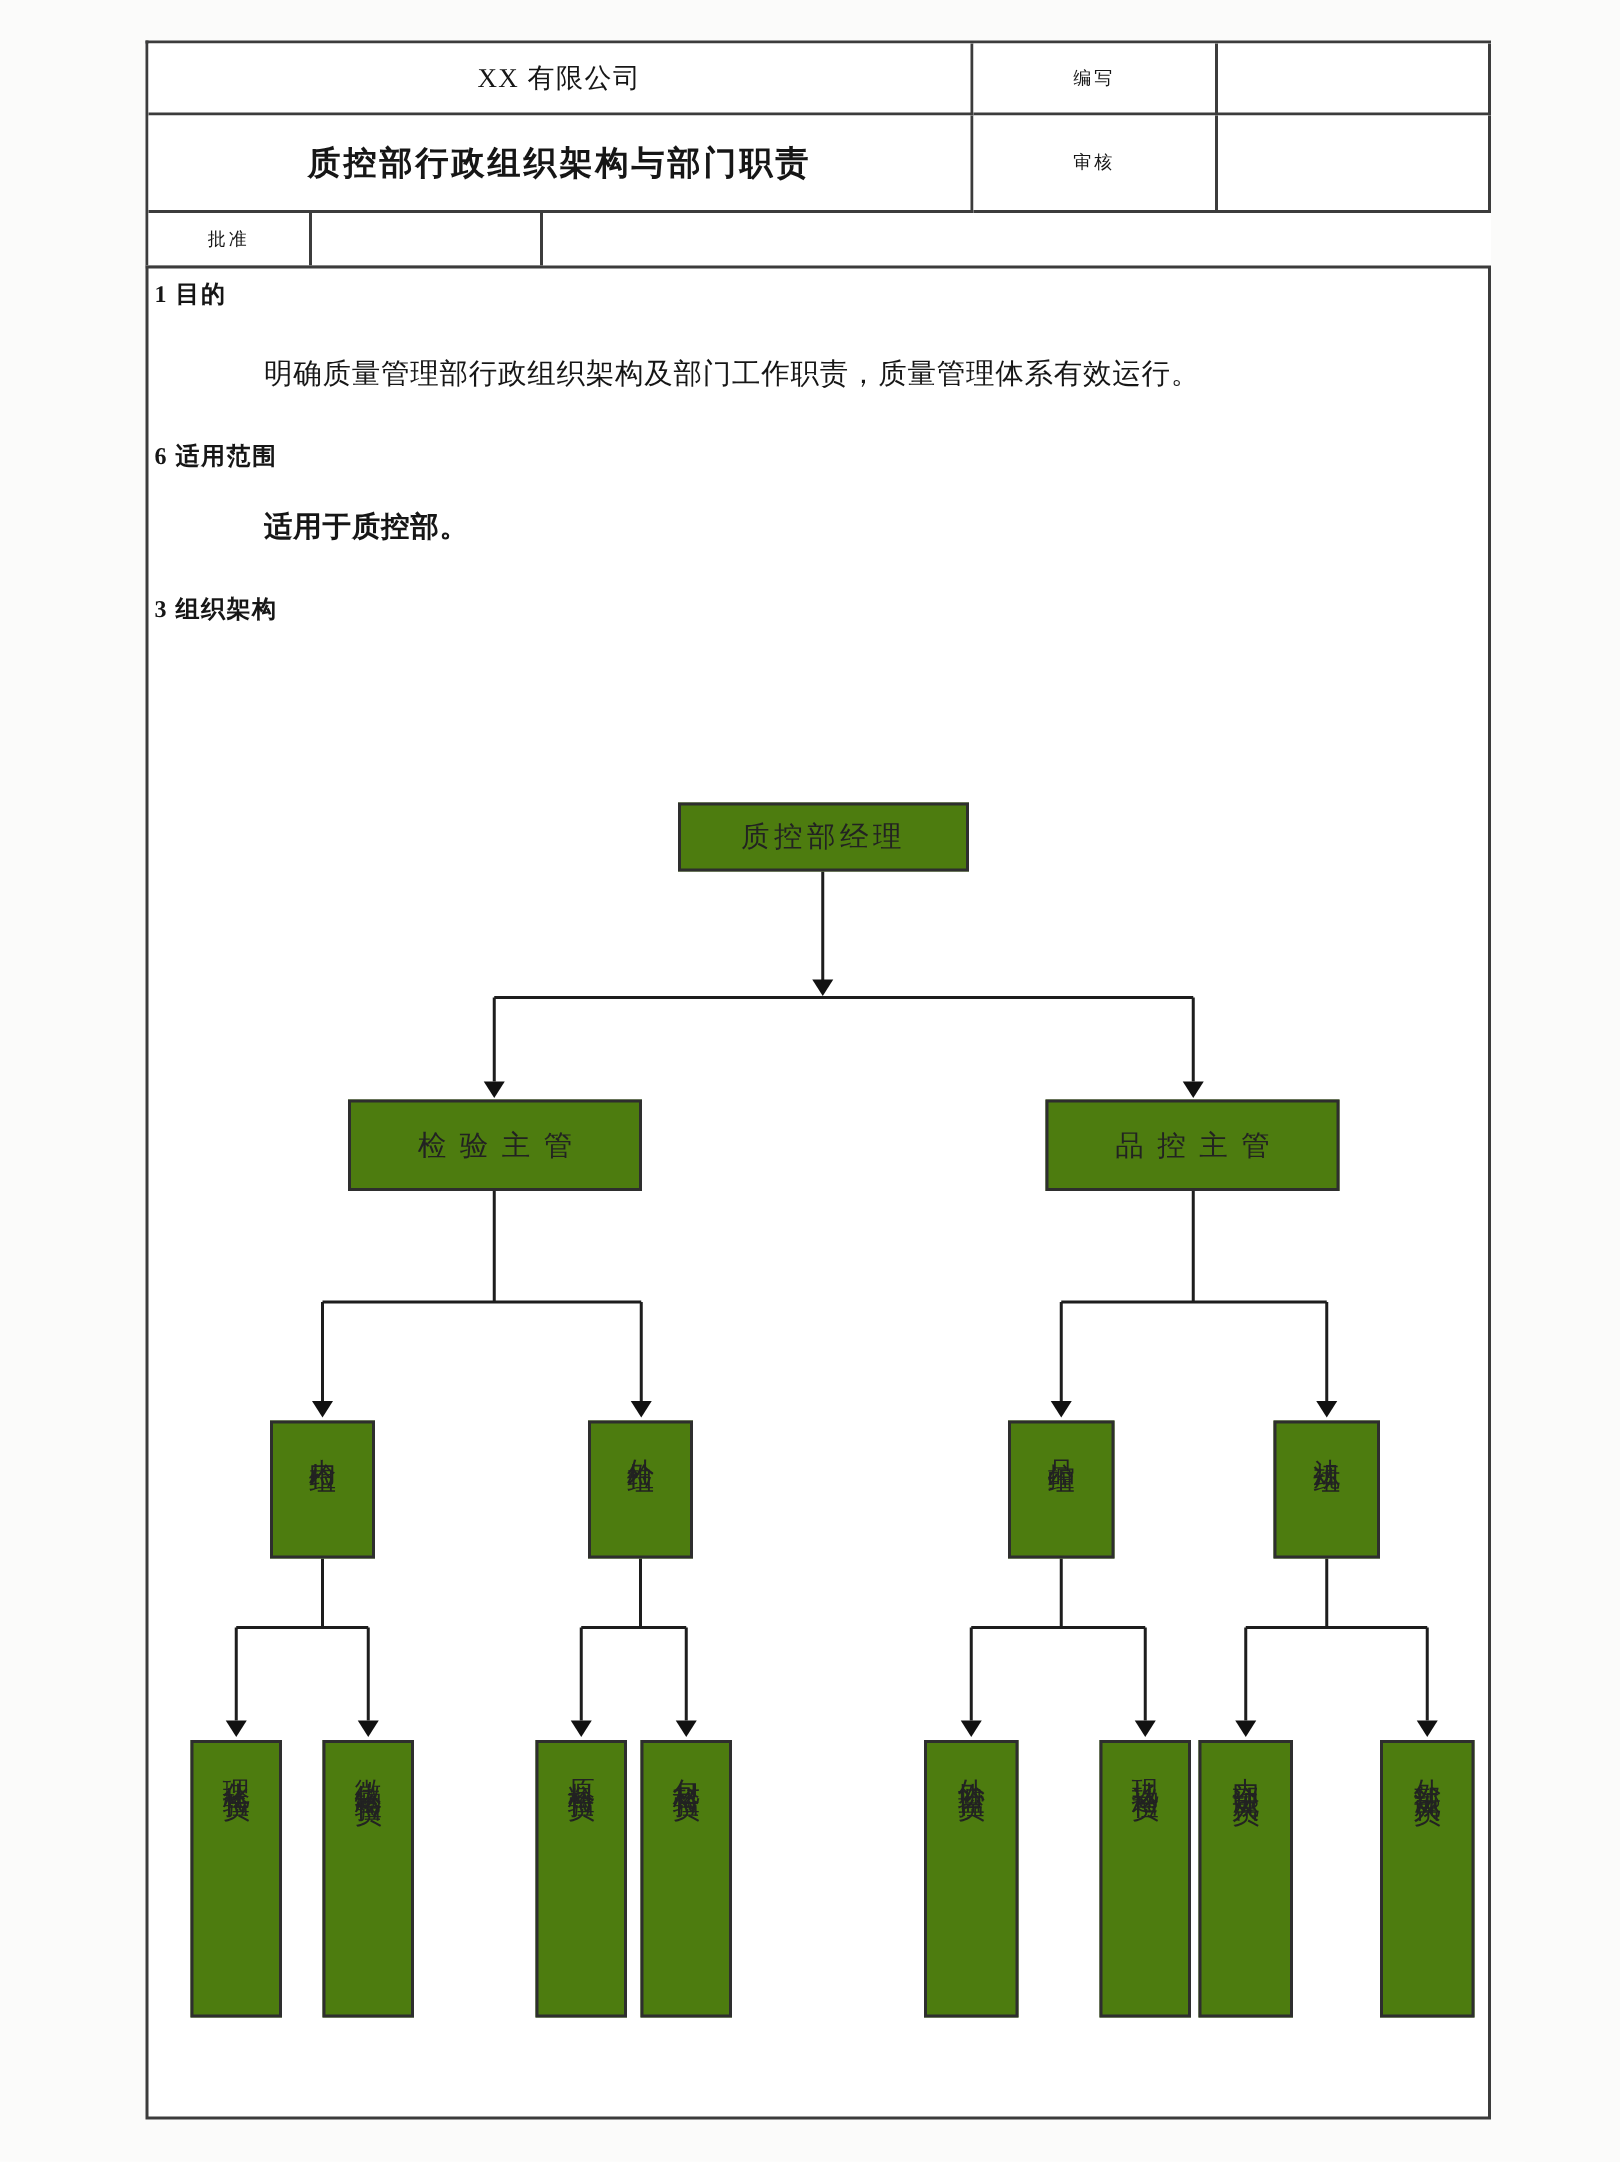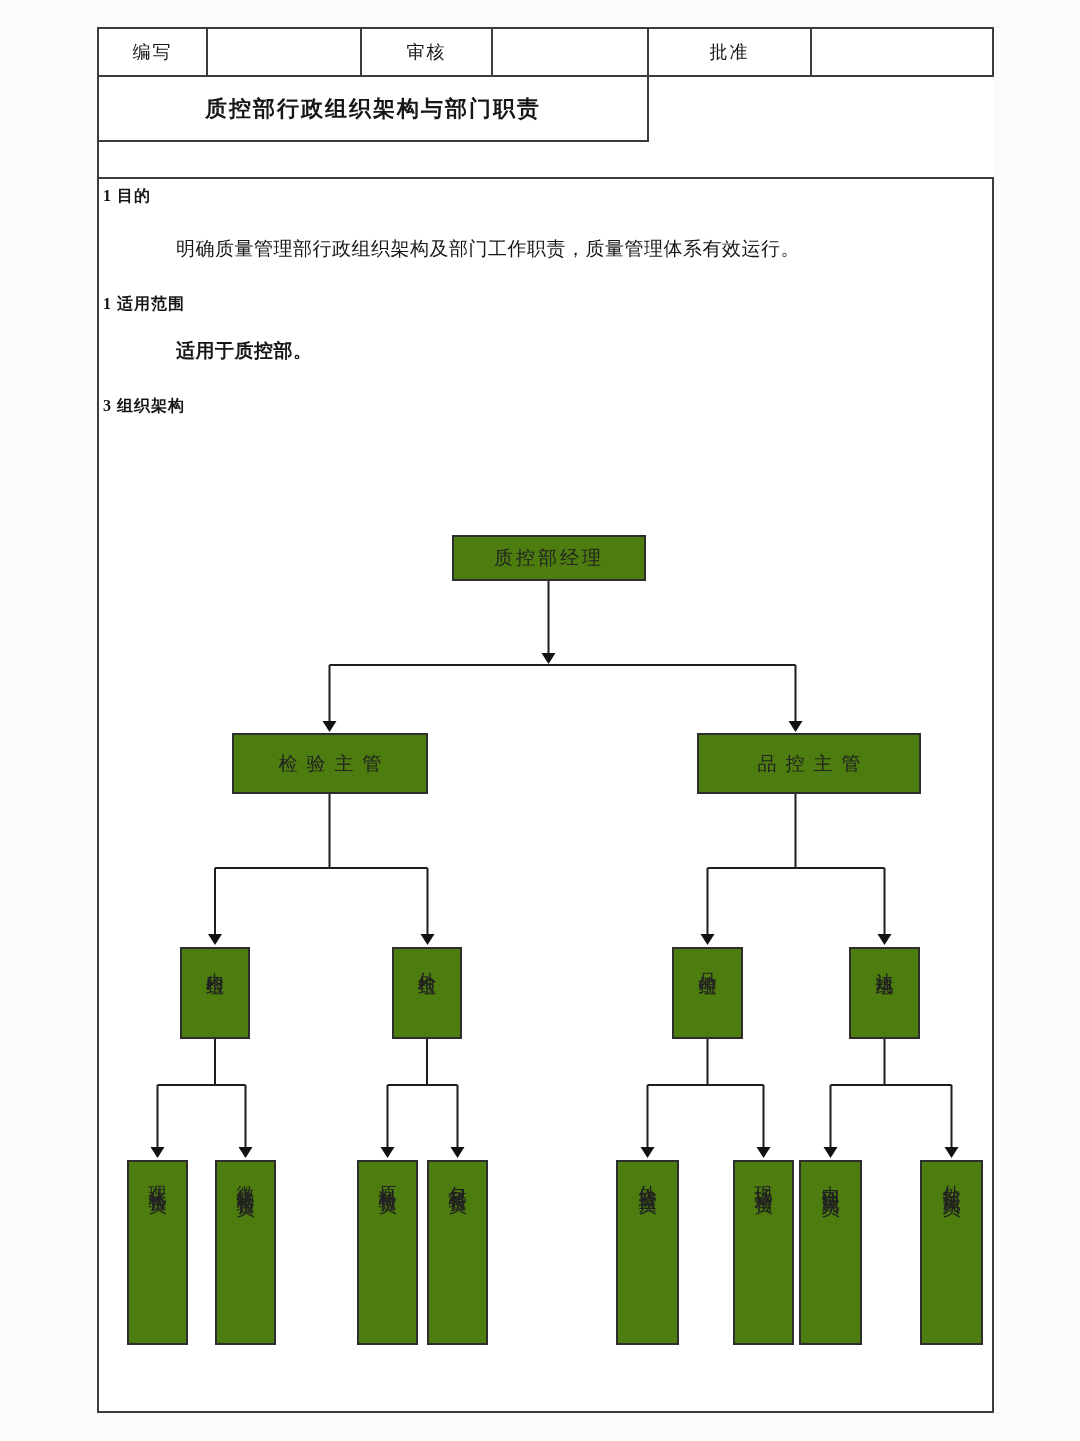--- a/index.html
+++ b/index.html
@@ -33,21 +33,21 @@
     display:flex;align-items:center;justify-content:center;
     background:#ffffff;
   }
   .c-company{grid-column:1/5;grid-row:1;font-size:18px;letter-spacing:1px;}
   .c-title{grid-column:1/5;grid-row:2;font-size:22px;font-weight:bold;letter-spacing:2px;}
   .c-info{
     grid-column:5/7;grid-row:1/3;
     flex-direction:column;align-items:flex-start;justify-content:center;
     padding-left:7px;font-size:19px;line-height:28px;
   }
-  .c-sign{font-size:18px;letter-spacing:2px;}
+  .c-sign{font-size:12px;letter-spacing:2px;}
   
   .doc-body{
     position:absolute;left:97px;top:177px;
     width:897px;height:1236px;
     box-sizing:border-box;
     border:2px solid #3c3c3c;
     background:#ffffff;
   }
   .abs{position:absolute;white-space:nowrap;}
   .h-sec{font-size:16px;font-weight:bold;letter-spacing:1px;}
@@ -73,34 +73,35 @@
     line-height:1;
   }
   .chart-svg{position:absolute;left:0;top:0;pointer-events:none;}
 </style>
 </head>
 <body>
 
 <div class="screen">
 
   <div class="hdr">
+    <div class="hcell c-company">XX 有限公司</div>
     <div class="hcell c-title">质控部行政组织架构与部门职责</div>
     <div class="hcell c-sign">编写</div>
     <div class="hcell"></div>
     <div class="hcell c-sign">审核</div>
     <div class="hcell"></div>
     <div class="hcell c-sign">批准</div>
     <div class="hcell"></div>
   </div>
 
   <div class="doc-body"></div>
 
   <div class="abs h-sec" style="left:103px;top:186px;">1 目的</div>
   <div class="abs t-body" style="left:176px;top:226px;">明确质量管理部行政组织架构及部门工作职责，质量管理体系有效运行。</div>
-  <div class="abs h-sec" style="left:103px;top:294px;">1 适用范围</div>
+  <div class="abs h-sec" style="left:103px;top:294px;">6 适用范围</div>
   <div class="abs t-body" style="left:176px;top:328px;font-weight:bold;">适用于质控部。</div>
   <div class="abs h-sec" style="left:103px;top:396px;">3 组织架构</div>
 
   <svg class="chart-svg" width="1080" height="1441" viewBox="0 0 1080 1441">
     <path d="M548.5 581 V654
              M329.5 665 H795.5
              M329.5 665 V721 M795.5 665 V721
              M329.5 794 V868 M215 868 H427.5 M215 868 V935 M427.5 868 V935
              M795.5 794 V868 M707.5 868 H884.5 M707.5 868 V935 M884.5 868 V935
              M215 1039 V1085 M157.5 1085 H245.5 M157.5 1085 V1147 M245.5 1085 V1147
@@ -122,21 +123,21 @@
       <polygon points="640.5,1147 654.5,1147 647.5,1158"></polygon>
       <polygon points="756.5,1147 770.5,1147 763.5,1158"></polygon>
       <polygon points="823.5,1147 837.5,1147 830.5,1158"></polygon>
       <polygon points="944.5,1147 958.5,1147 951.5,1158"></polygon>
     </g>
   </svg>
 
   <div class="node n-h n1" style="left:452px;top:535px;width:194px;height:46px;">质控部经理</div>
 
   <div class="node n-h n2" style="left:232px;top:733px;width:196px;height:61px;">检验主管</div>
-  <div class="node n-h n2" style="left:697px;top:733px;width:224px;height:61px;">品控主管</div>
+  <div class="node n-h n2" style="left:697px;top:733px;width:196px;height:61px;">品控主管</div>
 
   <div class="node n-v" style="left:180px;top:947px;width:70px;height:92px;">
     <span>内检组</span>
   </div>
   <div class="node n-v" style="left:392px;top:947px;width:70px;height:92px;">
     <span>外检组</span>
   </div>
   <div class="node n-v" style="left:672px;top:947px;width:71px;height:92px;">
     <span>品控组</span>
   </div>

